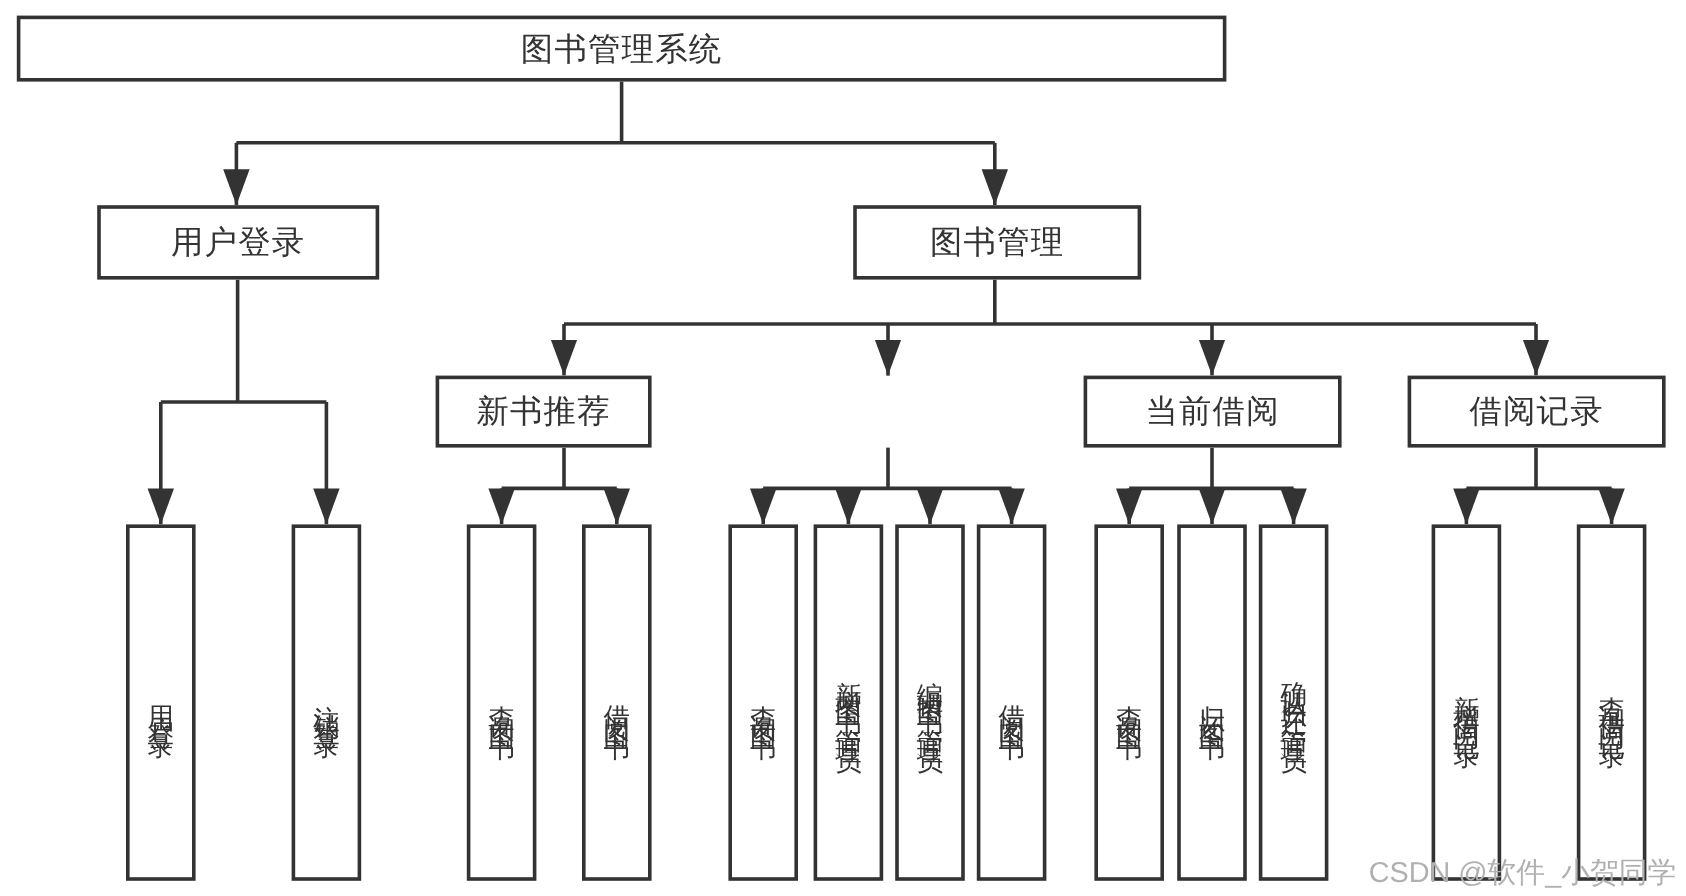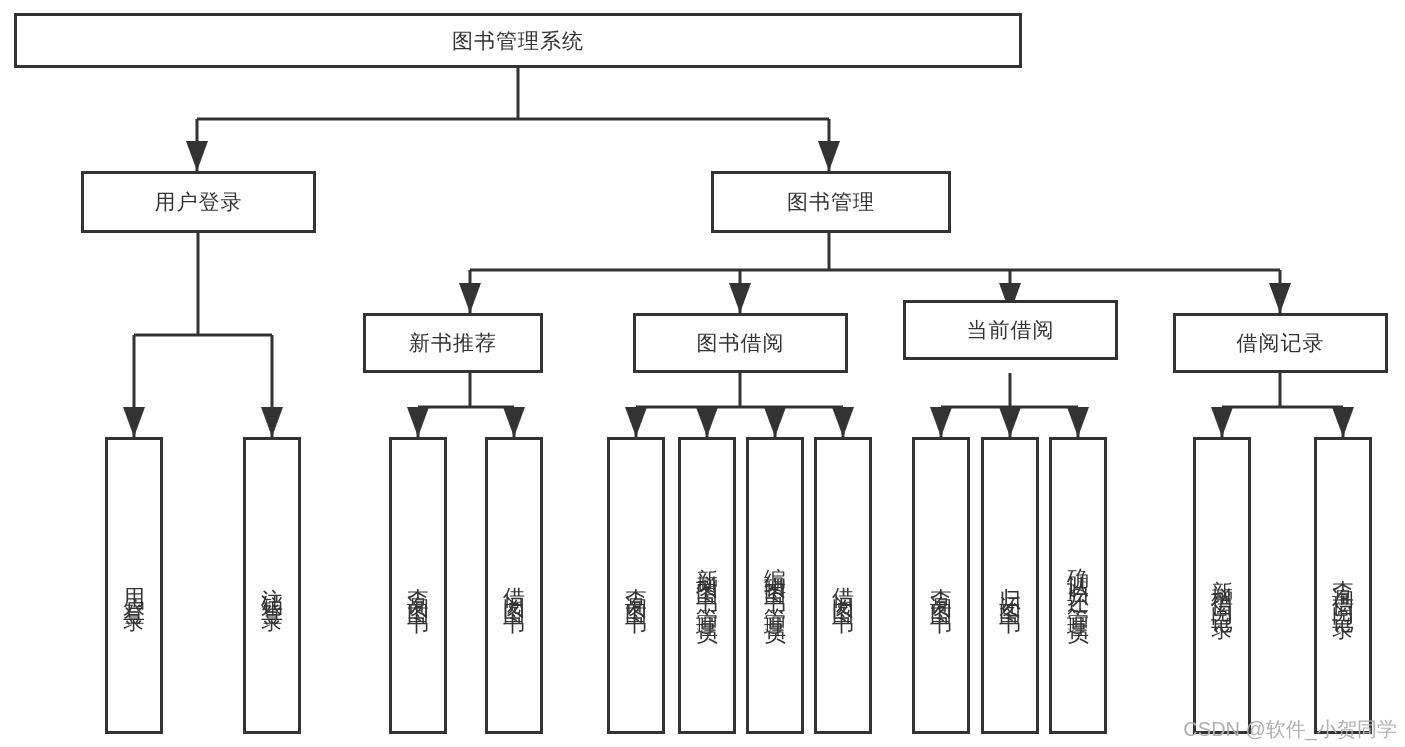--- a/index.html
+++ b/index.html
@@ -25,39 +25,39 @@
     position: absolute;
     box-sizing: border-box;
     background: #ffffff;
     border: 3px solid #333333;
     display: flex;
     align-items: center;
     justify-content: center;
     z-index: 1;
   }
   .node .hlabel {
-    font-size: 21px;
+    font-size: 27px;
     color: #333333;
     letter-spacing: 1px;
     white-space: nowrap;
   }
   .node .vlabel {
     writing-mode: vertical-rl;
     text-orientation: mixed;
     font-size: 22px;
     letter-spacing: 8px;
     color: #333333;
     line-height: 1;
     white-space: nowrap;
   }
   #watermark {
     position: absolute;
     right: 8px;
     bottom: 4px;
-    font-size: 20px;
+    font-size: 24px;
     color: #b0b0b0;
     z-index: 3;
     white-space: nowrap;
   }
 </style>
 </head>
 <body>
 
 <div id="canvas">
 
@@ -118,24 +118,21 @@
   <div class="node" style="left:81px;top:171px;width:235px;height:62px">
     <span class="hlabel">用户登录</span>
   </div>
   <div class="node" style="left:711px;top:171px;width:240px;height:62px">
     <span class="hlabel">图书管理</span>
   </div>
 
   <div class="node" style="left:363px;top:313px;width:180px;height:60px">
     <span class="hlabel">新书推荐</span>
   </div>
-  <div class="node" style="left:633px;top:313px;width:215px;height:60px">
-    <span class="hlabel">图书借阅</span>
-  </div>
-  <div class="node" style="left:903px;top:300px;width:215px;height:60px">
+  <div class="node" style="left:903px;top:313px;width:215px;height:60px">
     <span class="hlabel">当前借阅</span>
   </div>
   <div class="node" style="left:1173px;top:313px;width:215px;height:60px">
     <span class="hlabel">借阅记录</span>
   </div>
 
   <div class="node" style="left:105px;top:437px;width:58px;height:297px">
     <span class="vlabel">用户登录</span>
   </div>
   <div class="node" style="left:243px;top:437px;width:58px;height:297px">

